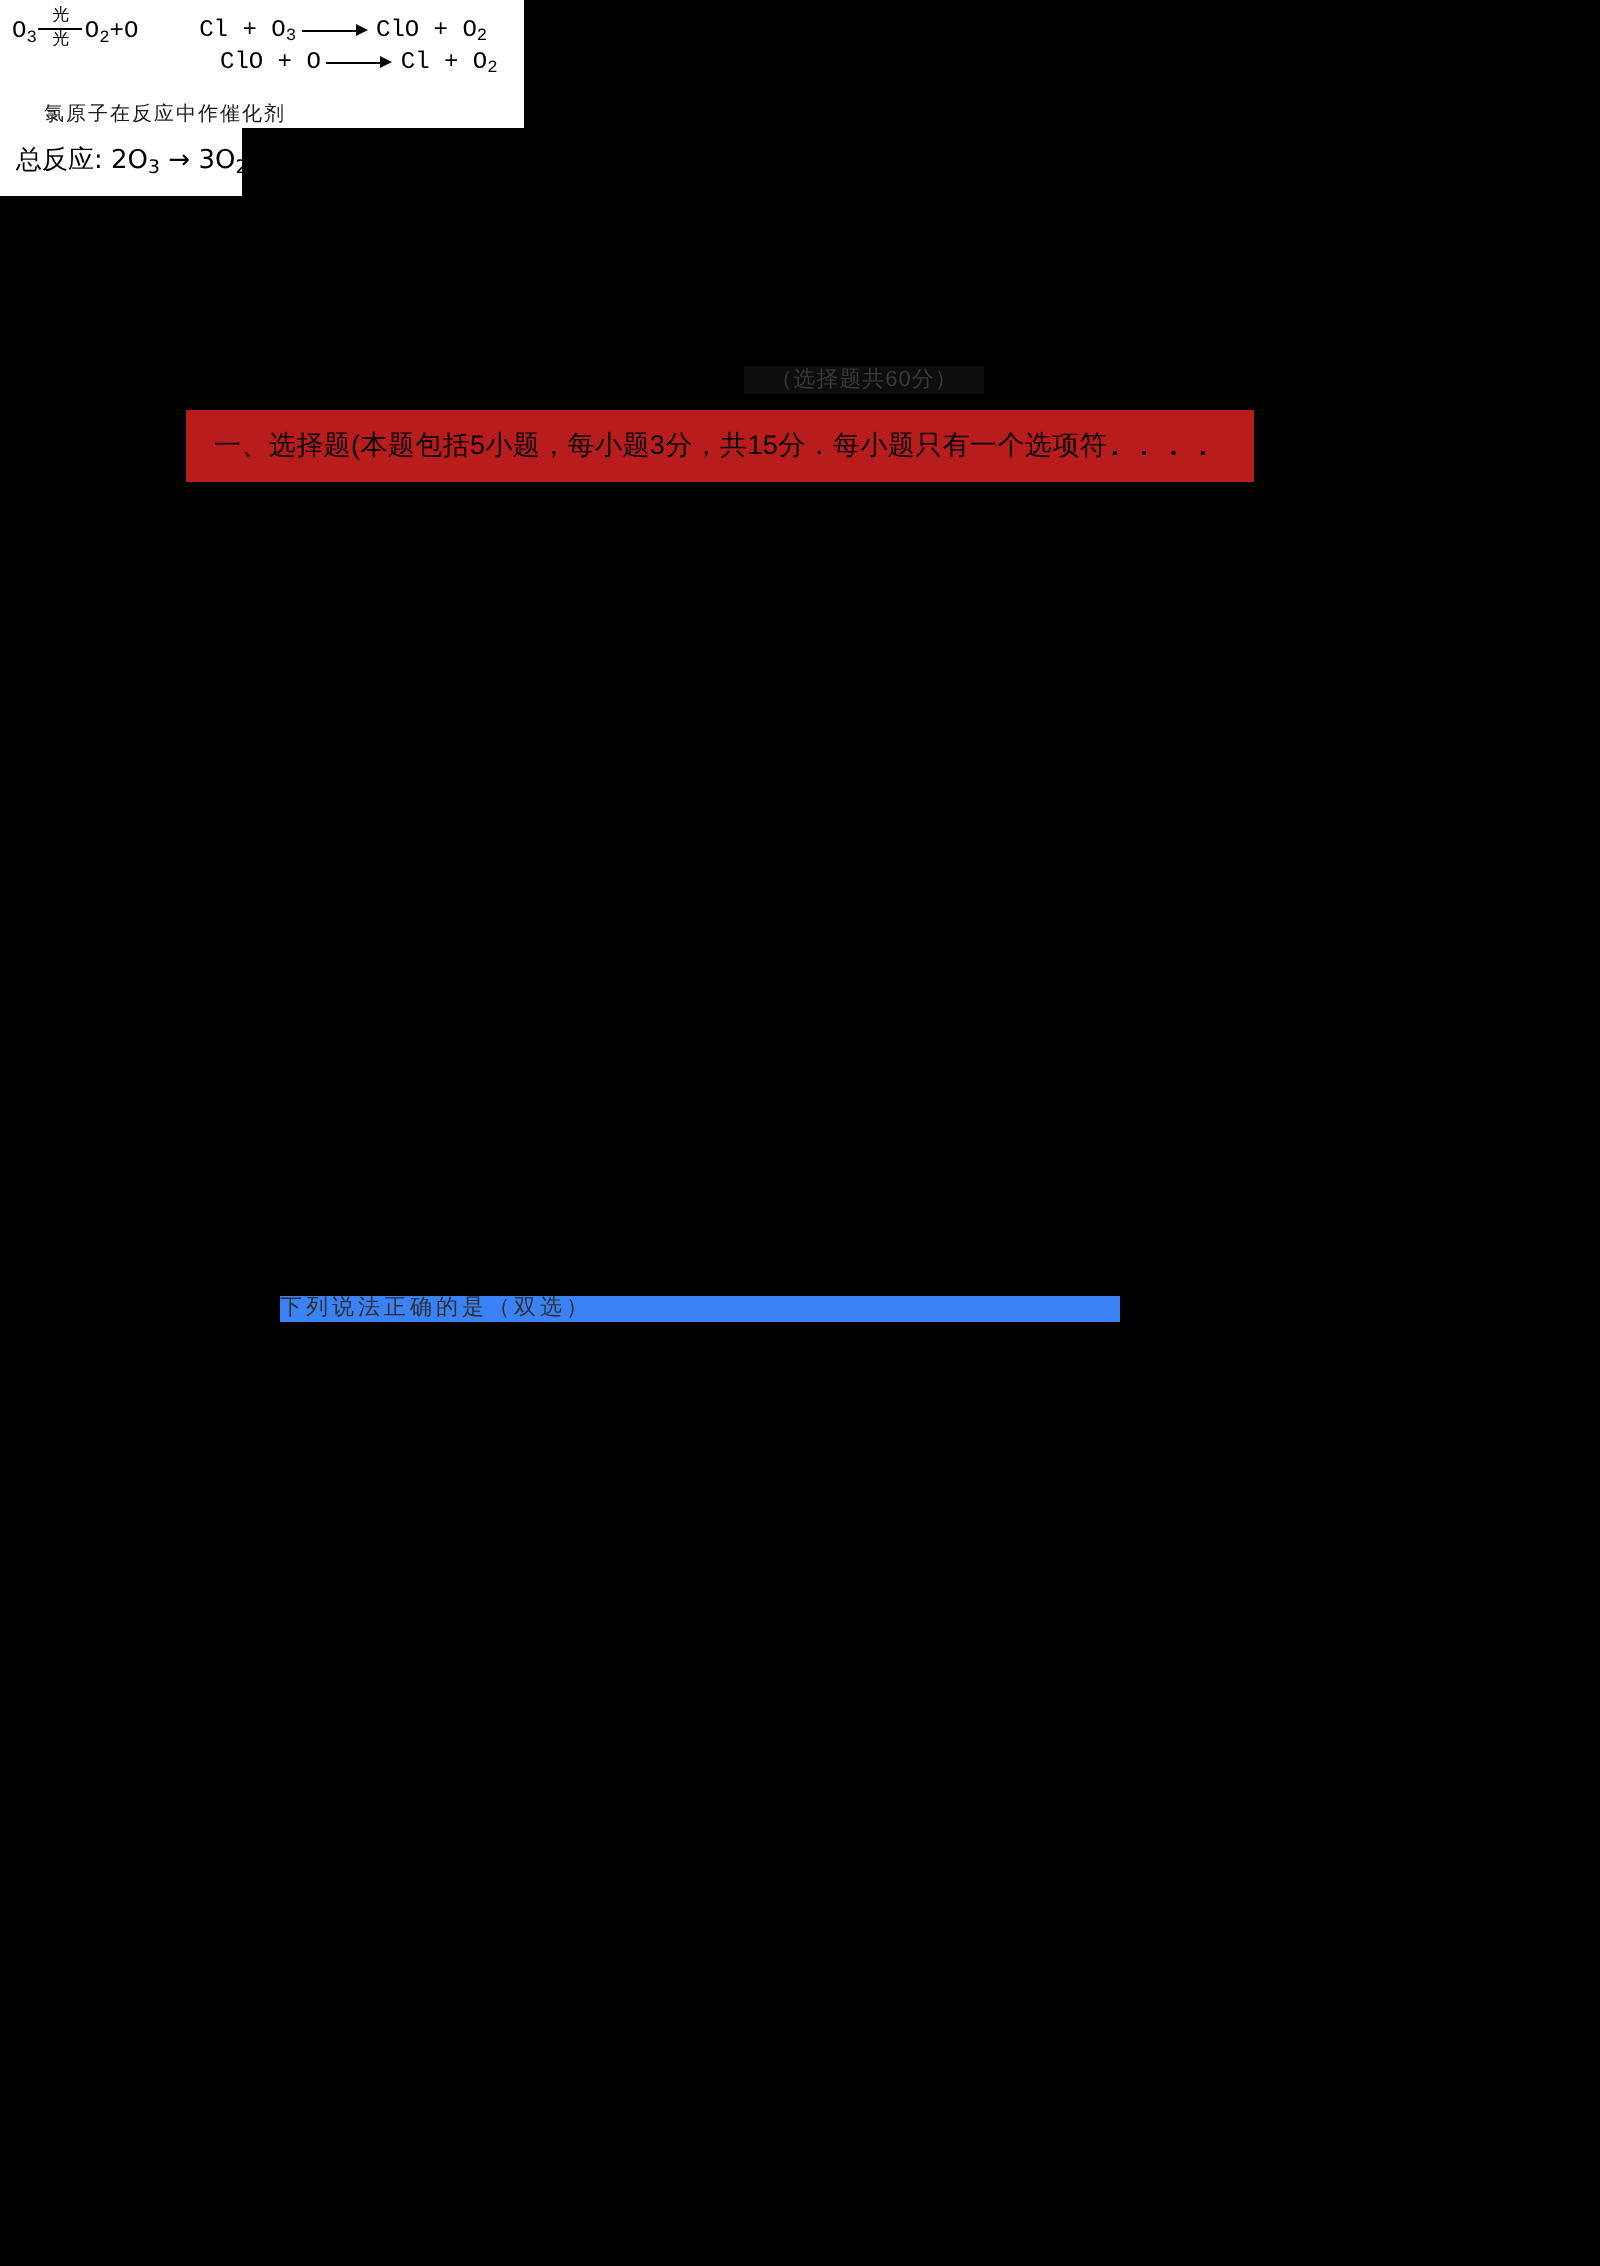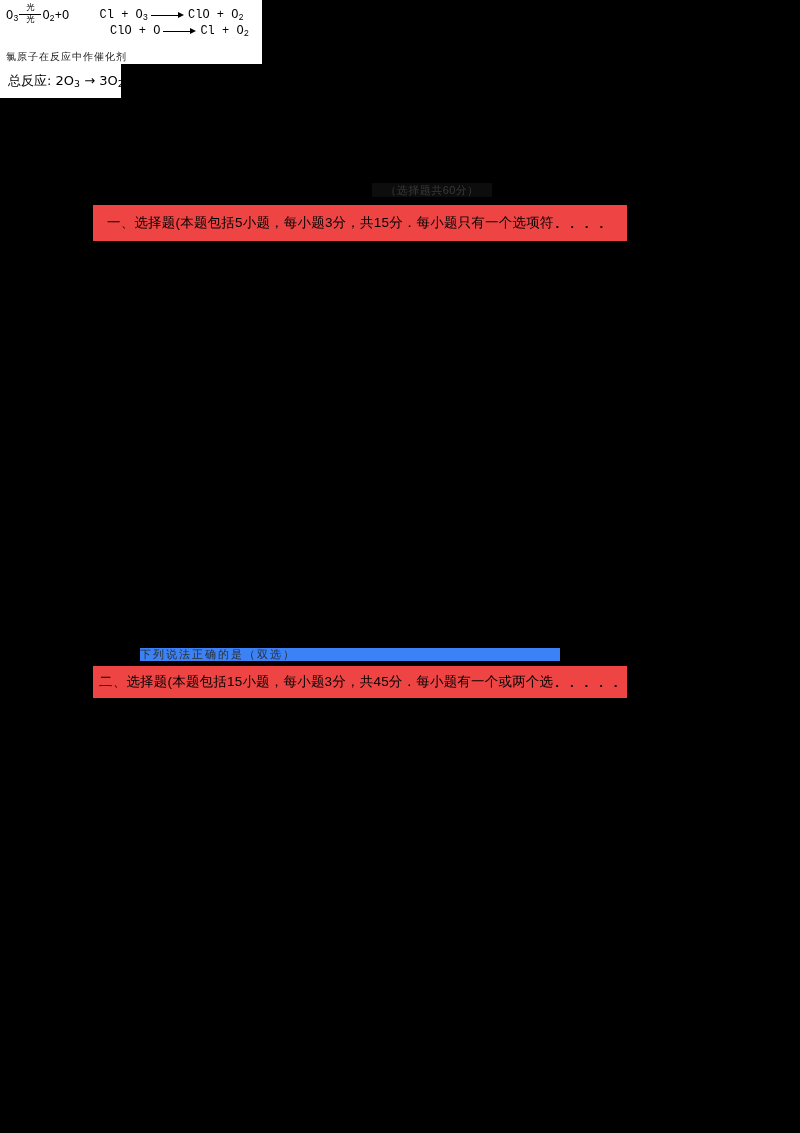--- a/index.html
+++ b/index.html
@@ -16,21 +16,21 @@
   }
   .page {
     position: absolute;
     inset: 0;
     background: #000000;
   }
 
   
   .strip {
     position: absolute;
-    background: #ef4444;
+    background: #b91c1c;
     color: #000000;
     overflow: hidden;
     white-space: nowrap;
   }
 
   
   #header-fragment {
     left: 372px;
     top: 183px;
     width: 120px;
@@ -107,21 +107,21 @@
     font-family: Liberation Mono, monospace;
     font-size: 12px;
     overflow: hidden;
   }
   #reaction-box .row {
     position: absolute;
     white-space: nowrap;
   }
   #reaction-row-1 { left: 6px; top: 5px; }
   #reaction-row-2 { left: 90px; top: 24px; margin-left: 20px; }
-  #reaction-row-3 { left: 6px; top: 50px; color: #1a1a1a; font-size: 10px; letter-spacing: 1px; }
+  #reaction-row-3 { left: 22px; top: 50px; color: #1a1a1a; font-size: 10px; letter-spacing: 1px; }
 
   .eq { display: inline-block; vertical-align: middle; }
   sub { font-size: 0.72em; vertical-align: -0.25em; }
 
   
   .arrow-stack {
     display: inline-block;
     vertical-align: middle;
     text-align: center;
     line-height: 1;
@@ -218,17 +218,14 @@
     <span>总反应:</span>
     <span>
       <span>2O</span><sub>3</sub>
       <span>→</span>
       <span>3O</span><sub>2</sub>
     </span>
   </div>
 
   <div class="strip" id="ghost-line">下列说法正确的是（双选）</div>
 
-  <div class="strip" id="section2-strip">
-    <span>二、选择题(本题包括15小题，每小题3分，共45分．每小题有一个或两个选</span><span class="dots">·  ·  ·  ·  ·</span>
-  </div>
 
 </div>
 
 </body></html>

